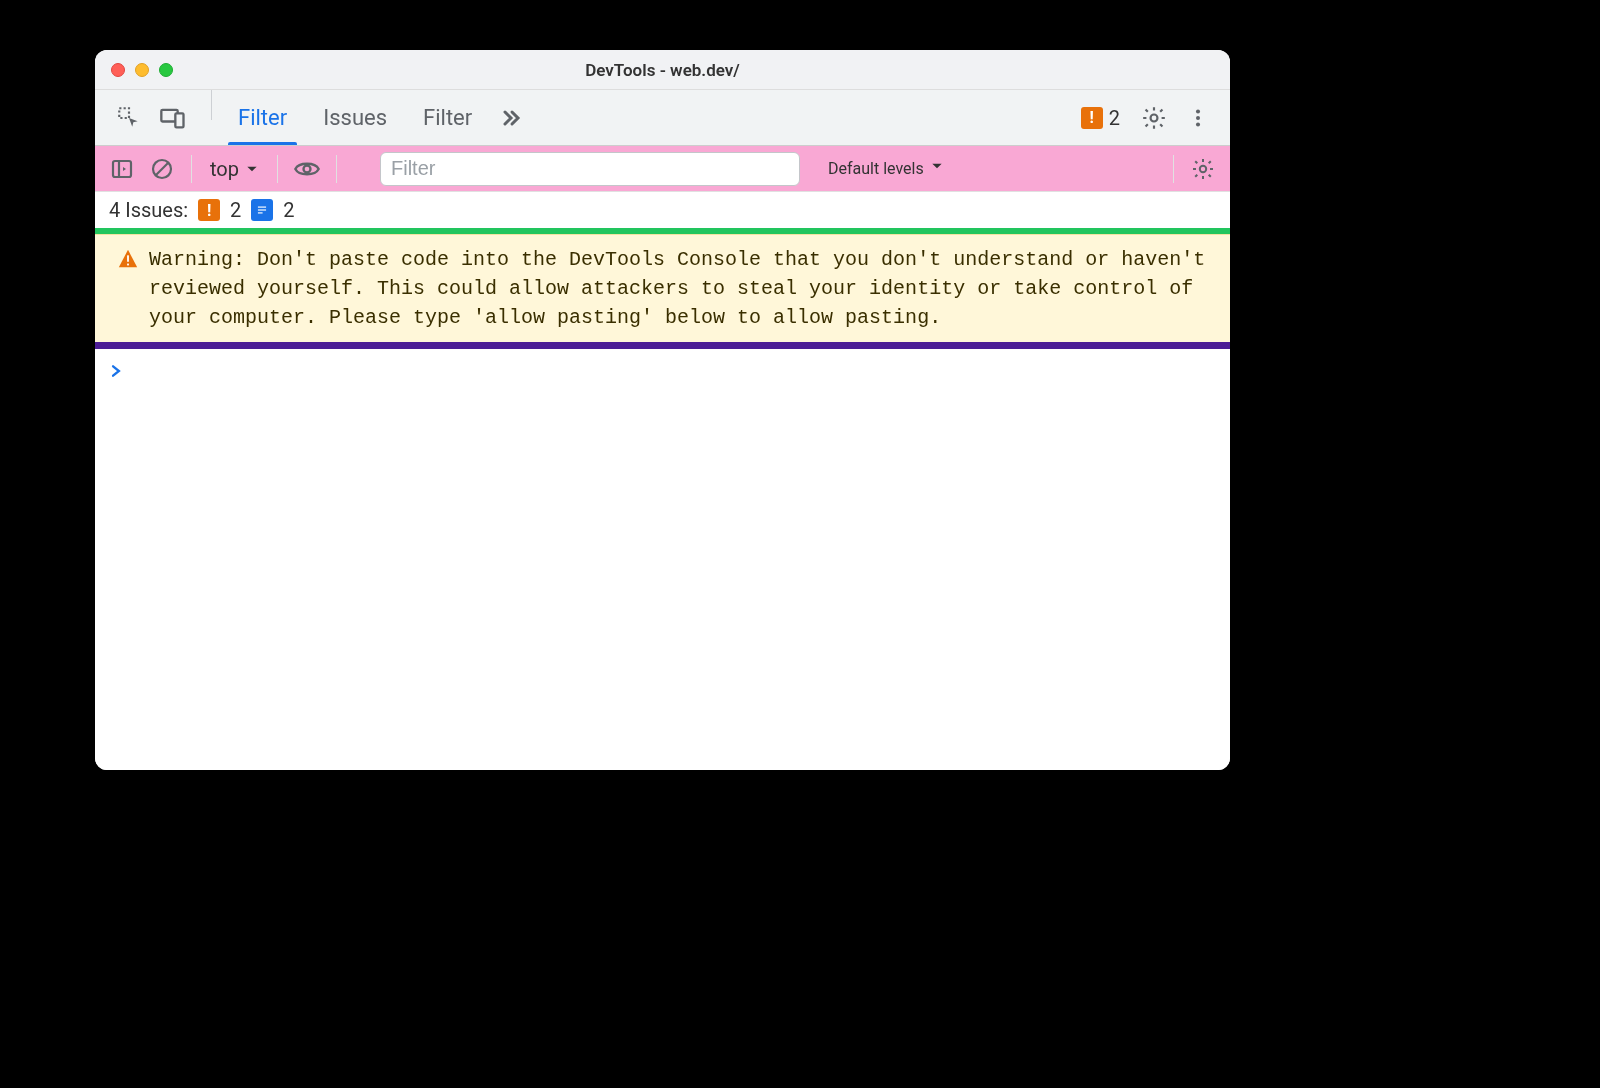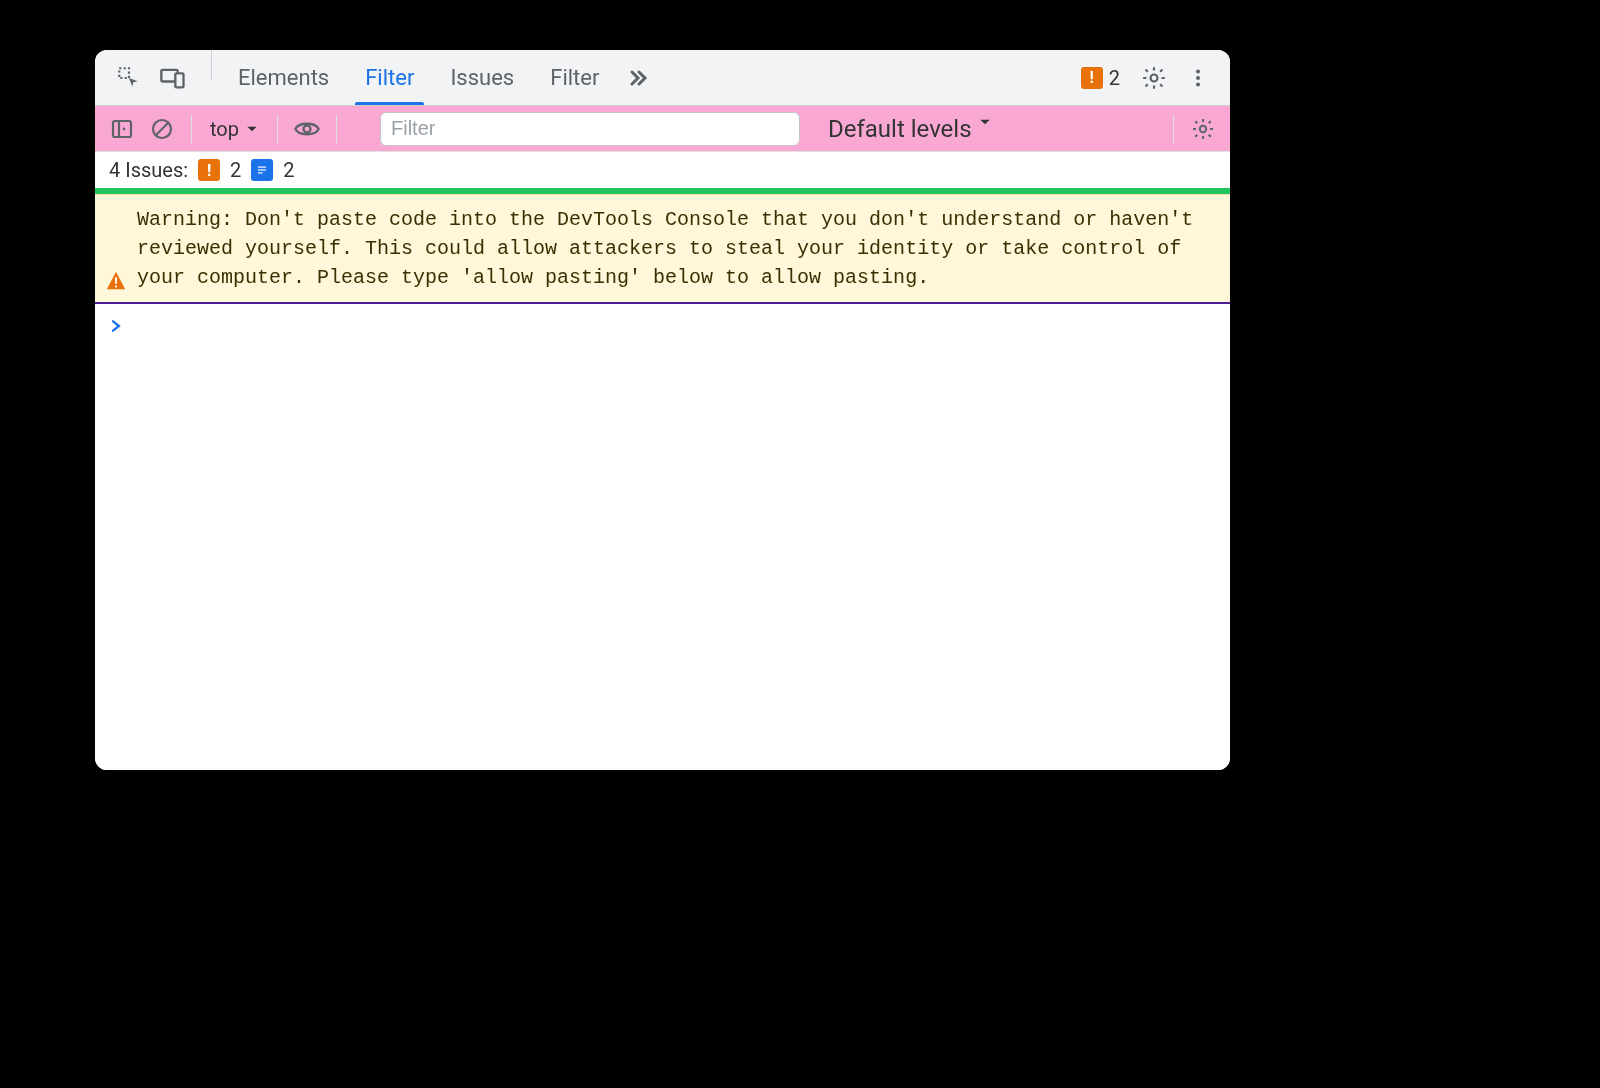--- a/index.html
+++ b/index.html
@@ -163,21 +163,21 @@
     border-radius: 6px;
     padding: 0 10px;
     font-size: 20px;
     color: #333;
     background: #fff;
     margin-left: 31px;
   }
   .filter-input::placeholder { color: #9aa0a6; }
   .levels-select {
     display: flex; align-items: flex-start; gap: 6px;
-    font-size: 24px; color: #333;
+    font-size: 16px; color: #333;
     padding: 0 8px;
     margin-left: 14px;
   }
   .tb2-spacer { flex:1; }
 
   .issues-row {
     height: 42px;
     display:flex; align-items:center;
     padding: 0 14px;
     font-size: 20px;
@@ -195,25 +195,25 @@
   .console-body {
     flex:1;
     display:flex;
     flex-direction:column;
     background:#fff;
     overflow:auto;
   }
   .warning-msg {
     background: #fff7d9;
     border-top: 1px solid #f3e3a1;
-    border-bottom: 2px solid #4c1d95;
-    padding: 10px 10px;
+    border-bottom: 7px solid #4c1d95;
+    padding: 10px 22px;
     display:flex;
     gap: 10px;
-    align-items:flex-end;
+    align-items:flex-start;
   }
   .warn-triangle {
     flex:0 0 auto;
     width:22px;height:22px;
     margin-top:3px;
   }
   .warning-text {
     font-family: Menlo, Consolas, "Courier New", monospace;
     font-size: 20px;
     line-height: 1.45;
@@ -232,41 +232,46 @@
     font-weight:700;
   }
 
   svg { display:block; }
 </style>
 </head>
 <body>
 
 <div class="window">
 
+  <div class="titlebar">
+    <div class="traffic-lights">
+      <div class="tl red"></div>
+      <div class="tl yellow"></div>
+      <div class="tl green"></div>
+    </div>
+    <div class="title-text">DevTools - web.dev/</div>
+  </div>
 
   <div class="tabstrip">
     <div class="ts-left">
       <div class="ts-icon-btn">
         <svg width="26" height="26" viewBox="0 0 24 24" fill="none" stroke="currentColor" stroke-width="2">
           <rect x="3" y="3" width="9" height="9" stroke-dasharray="2 2"></rect>
           <path d="M12 12 L20 15 L16 16 L15 20 Z" fill="currentColor" stroke="none"></path>
         </svg>
       </div>
       <div class="ts-icon-btn">
         <svg width="28" height="28" viewBox="0 0 24 24" fill="none" stroke="currentColor" stroke-width="2">
           <rect x="2" y="5" width="14" height="10" rx="1"></rect>
           <rect x="14" y="8" width="7" height="12" rx="1" fill="#f1f3f4"></rect>
         </svg>
       </div>
     </div>
     <div class="ts-divider"></div>
     <div class="tabs">
-      <div class="tab">
-          <span>Elements</span>
-        </div>
       <div class="tab active">
           <span>Filter</span>
         </div>
       <div class="tab">
           <span>Issues</span>
         </div>
       <div class="tab">
           <span>Filter</span>
         </div>
     </div>

